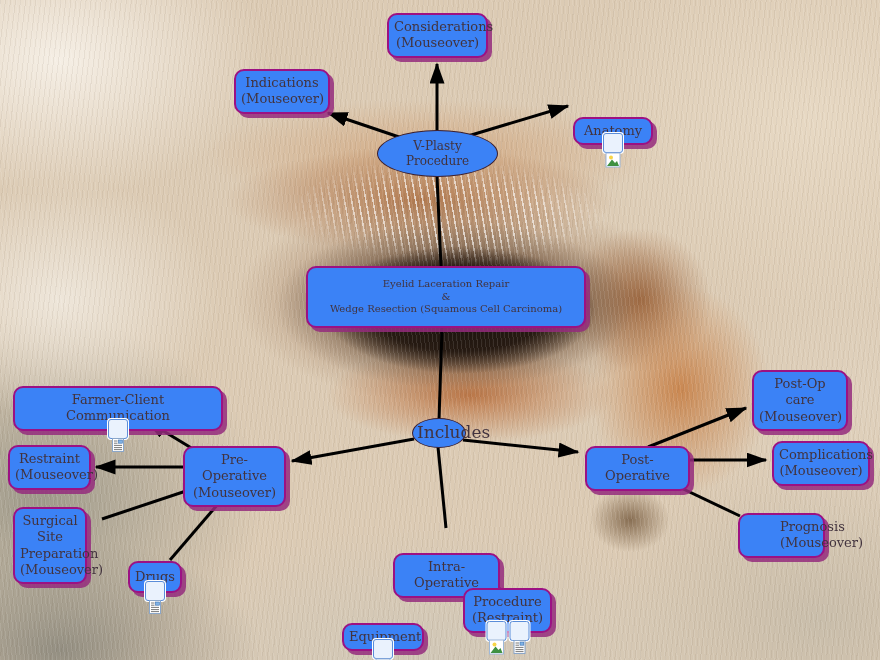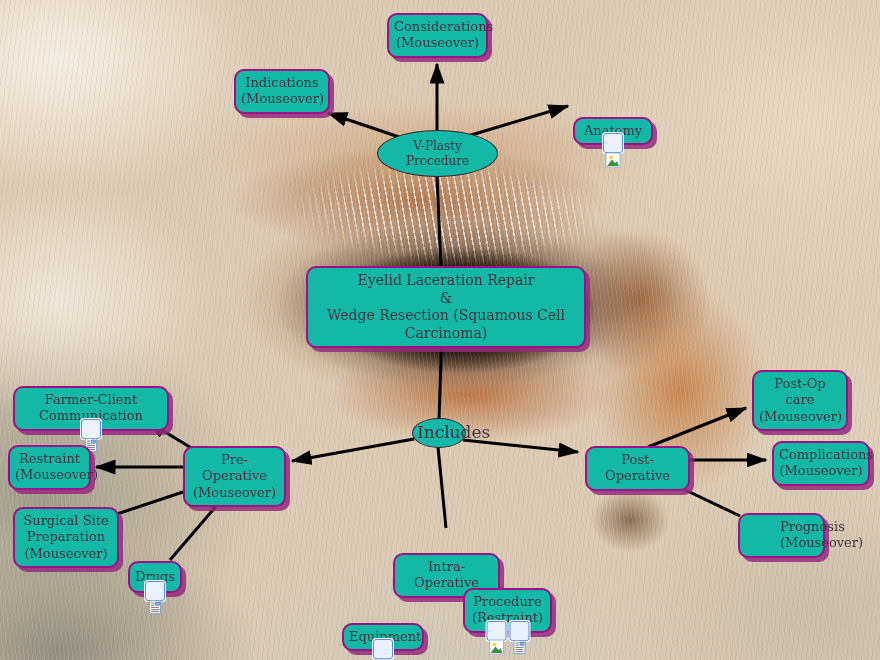--- a/index.html
+++ b/index.html
@@ -42,21 +42,21 @@
     opacity:.7;transform:rotate(2deg);
     -webkit-mask-image:radial-gradient(ellipse 50% 50% at 50% 50%, #000 55%, transparent 100%);
     mask-image:radial-gradient(ellipse 50% 50% at 50% 50%, #000 55%, transparent 100%);
   }
   
   svg.wires{position:absolute;left:0;top:0;pointer-events:none;}
   svg.wires line{stroke:#000;stroke-width:3;}
   
   .node{
     position:absolute;box-sizing:border-box;
-    background:#14b8a6;border:2px solid #9c1183;border-radius:10px;
+    background:#3b82f6;border:2px solid #9c1183;border-radius:10px;
     box-shadow:4px 4px 0 rgba(148,44,124,.85);
     color:#42333e;font-size:13px;line-height:1.25;text-align:center;
     padding:4px 5px;white-space:pre-line;
     display:flex;align-items:center;justify-content:center;
   }
   .node .lbl{display:block;width:100%;}
   .node.ellipse{
     border-radius:50%;border:1.5px solid #3c1f2d;box-shadow:none;padding:2px 4px;
   }
   .node .icons{
@@ -119,31 +119,31 @@
             <path d="M2 14 L7 7.5 L10 11 L12 9 L14 14 Z" fill="#3f9142"></path>
           </svg>
       </span>
     </span>
   </div>
 
   <div class="node ellipse" style="left:377px;top:130px;width:121px;height:47px;">
     <span class="lbl" style="font-size:12px;">V-Plasty Procedure</span>
   </div>
 
-  <div class="node" style="left:306px;top:266px;width:280px;min-height:62px;font-size:14px;">
+  <div class="node" style="left:306px;top:266px;width:280px;min-height:62px;font-size:10px;">
     <span class="lbl">Eyelid Laceration Repair
 &amp;
 Wedge Resection (Squamous Cell Carcinoma)</span>
   </div>
 
   <div class="node ellipse" style="left:412px;top:418px;width:54px;height:30px;">
     <span class="lbl" style="font-size:17px;">Includes</span>
   </div>
 
-  <div class="node" style="left:13px;top:386px;width:156px;min-height:27px;">
+  <div class="node" style="left:13px;top:386px;width:210px;min-height:27px;">
     <span class="lbl">Farmer-Client Communication</span>
     <span class="icons">
       <span class="ic">
         <svg viewBox="0 0 16 16">
             <rect x="2.5" y="1.5" width="11" height="13" fill="#fff" stroke="#8aa6c9"></rect>
             <rect x="8.5" y="3" width="3.8" height="3.2" fill="#7fb2e5" stroke="#3a6fb0" stroke-width="0.6"></rect>
             <line x1="4" y1="4" x2="7.5" y2="4" stroke="#555" stroke-width="0.8"></line>
             <line x1="4" y1="6.2" x2="7.5" y2="6.2" stroke="#555" stroke-width="0.8"></line>
             <line x1="4" y1="8.4" x2="12" y2="8.4" stroke="#555" stroke-width="0.8"></line>
             <line x1="4" y1="10.6" x2="12" y2="10.6" stroke="#555" stroke-width="0.8"></line>
@@ -156,21 +156,21 @@
   <div class="node" style="left:8px;top:445px;width:83px;min-height:44px;">
     <span class="lbl">Restraint
 (Mouseover)</span>
   </div>
 
   <div class="node" style="left:183px;top:446px;width:103px;min-height:44px;">
     <span class="lbl">Pre-Operative
 (Mouseover)</span>
   </div>
 
-  <div class="node" style="left:13px;top:507px;width:106px;min-height:58px;justify-content:center;">
+  <div class="node" style="left:13px;top:507px;width:74px;min-height:58px;justify-content:center;">
     <span class="lbl">Surgical Site
 Preparation
 (Mouseover)</span>
   </div>
 
   <div class="node" style="left:128px;top:561px;width:54px;min-height:32px;">
     <span class="lbl">Drugs</span>
     <span class="icons">
       <span class="ic">
         <svg viewBox="0 0 16 16">

